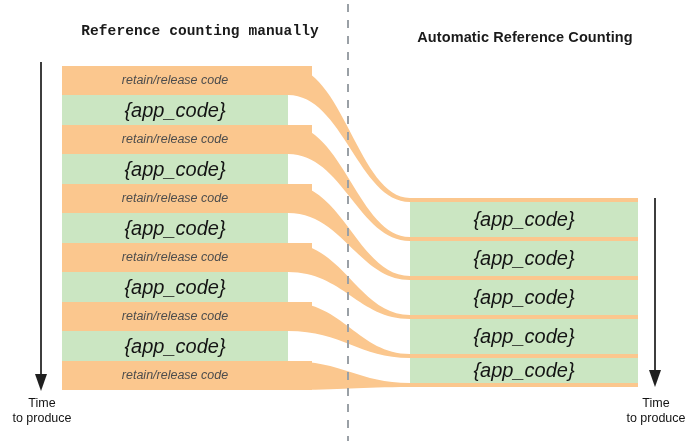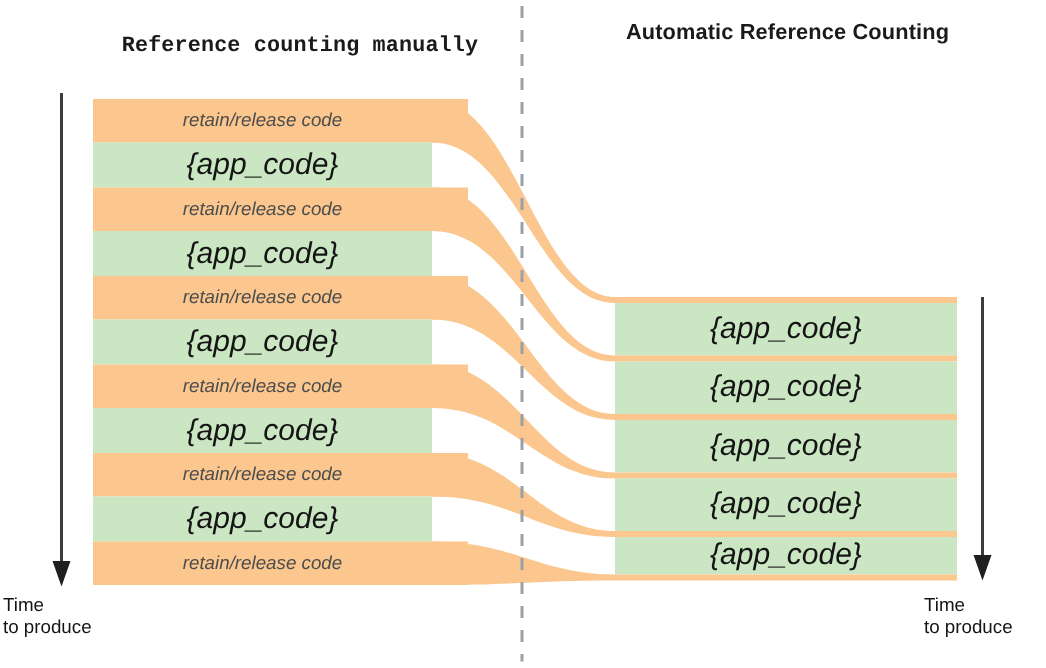--- a/index.html
+++ b/index.html
@@ -27,21 +27,21 @@
   .heading {
     position: absolute;
     font-size: 14.5px;
     font-weight: bold;
     color: #1a1a1a;
     letter-spacing: 0.1px;
     white-space: nowrap;
     text-align: center;
   }
   #heading-left  { left: 40px;  top: 23px; width: 320px; font-family: Liberation Mono, monospace; }
-  #heading-right { left: 380px; top: 14px; width: 290px; }
+  #heading-right { left: 380px; top: 29px; width: 290px; }
 
   .band-label {
     position: absolute;
     font-style: italic;
     white-space: nowrap;
     text-align: center;
     pointer-events: none;
   }
   .label-retain {
     font-size: 12.5px;
@@ -49,20 +49,21 @@
   }
   .label-app {
     font-size: 20px;
     color: #141414;
   }
   .axis-caption {
     position: absolute;
     font-size: 12.5px;
     line-height: 15px;
     color: #141414;
+    text-align: center;
     white-space: pre-line;
   }
   #caption-left  { left: 2px;   top: 396px; width: 80px; }
   #caption-right { left: 616px; top: 396px; width: 80px; }
 </style>
 </head>
 <body>
 
 <div id="canvas">
 

